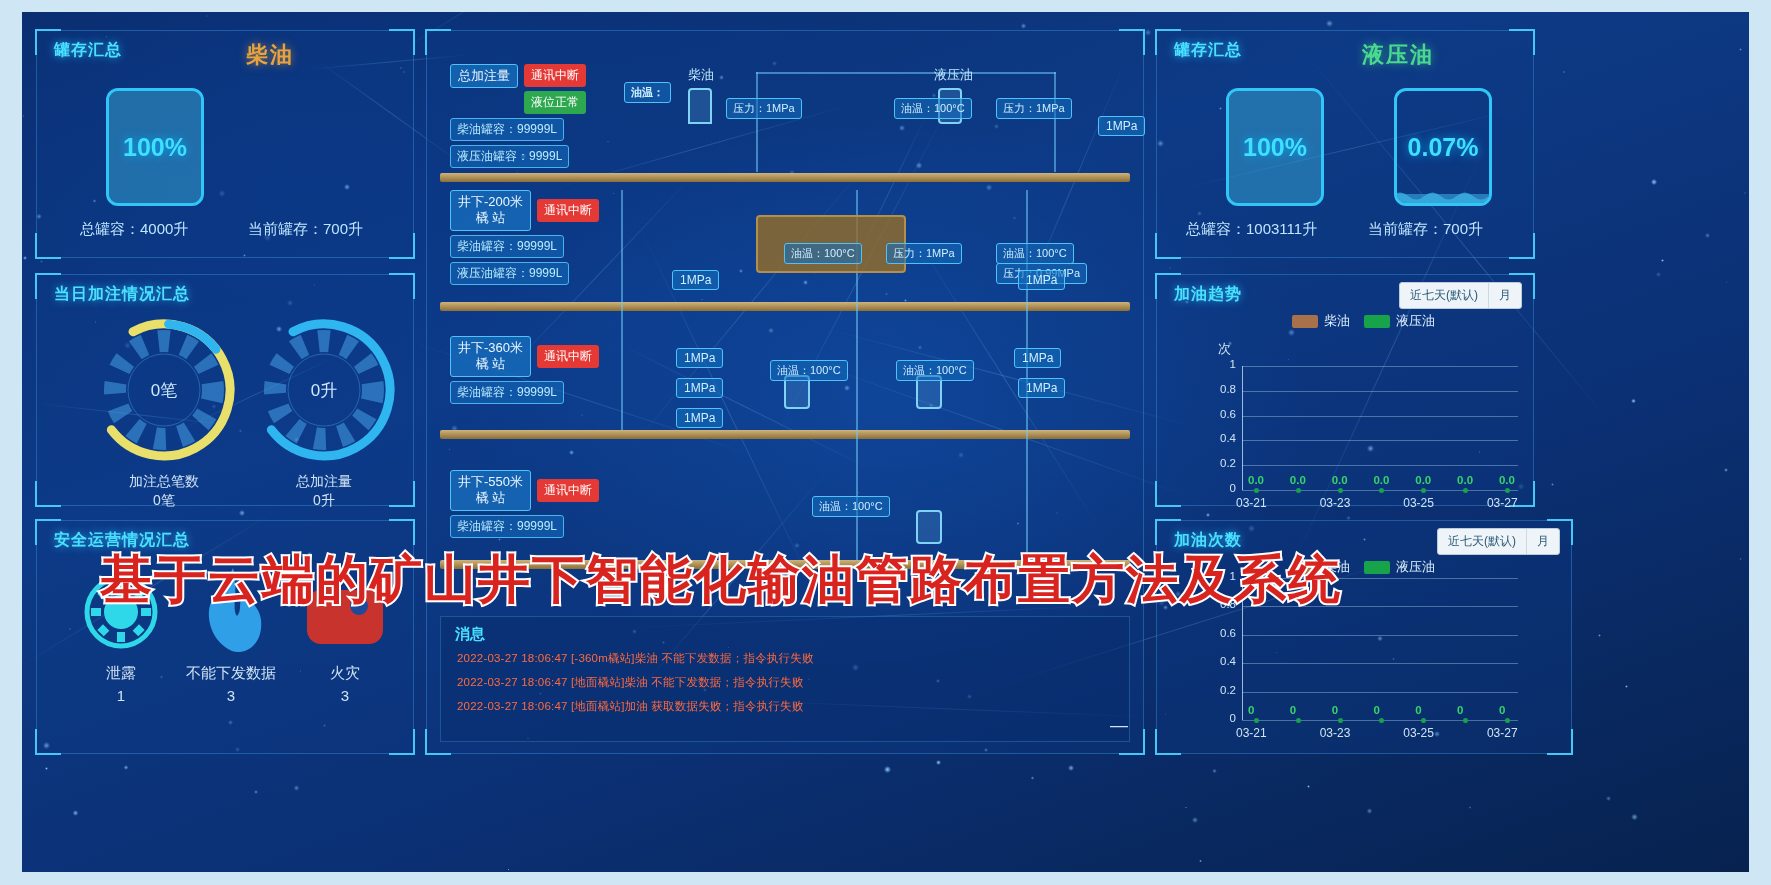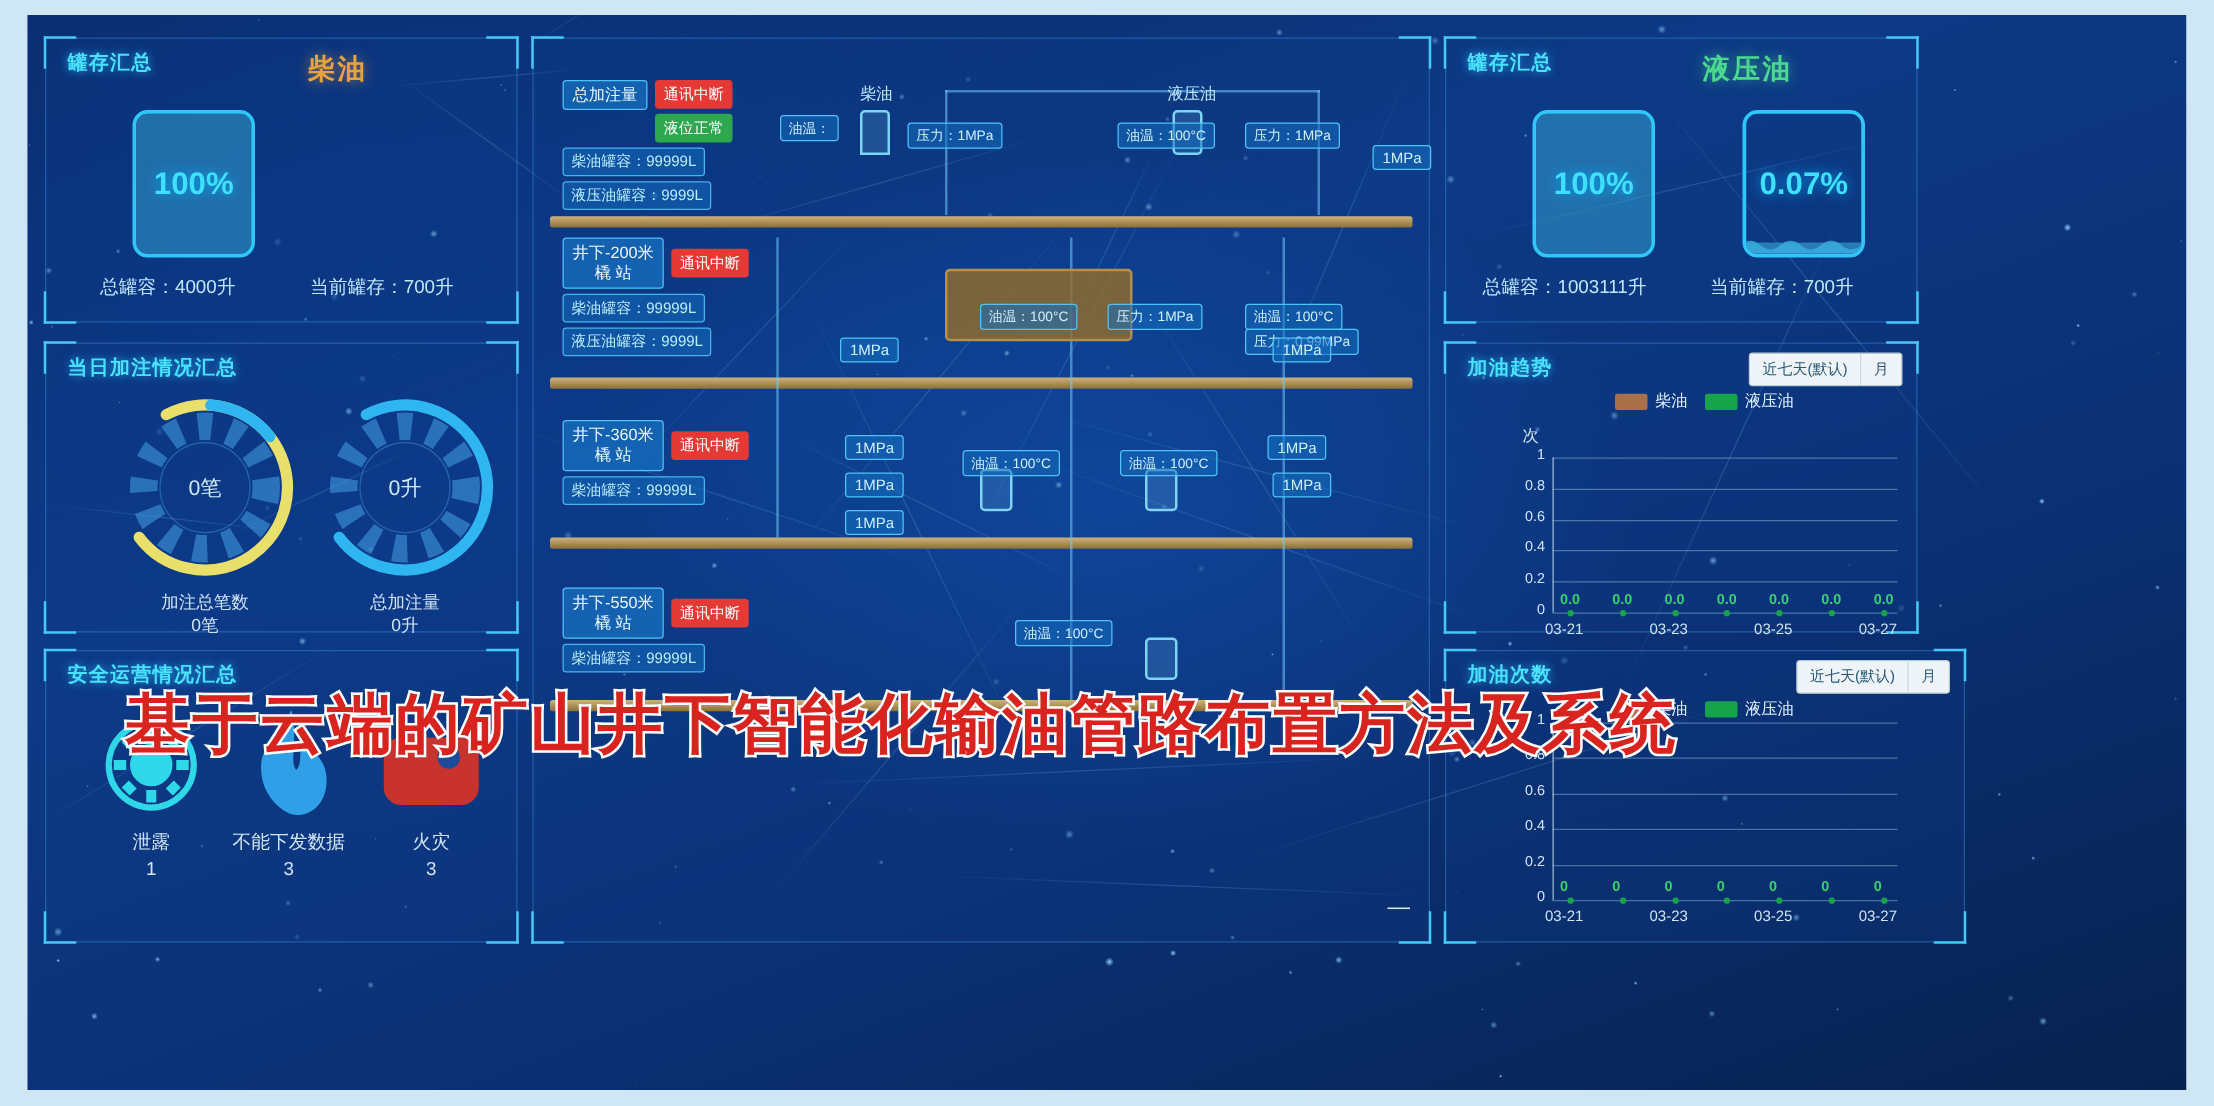--- a/index.html
+++ b/index.html
@@ -417,21 +417,21 @@
     <div class="vessel" style="left:262px; top:58px; width:24px; height:36px; border-radius:4px 4px 0 0;"></div>
     <div class="vessel" style="left:512px; top:58px; width:24px; height:36px;"></div>
     <div class="vessel" style="left:330px; top:185px; width:150px; height:58px; background:rgba(150,110,40,.8); border-color:#b58f4a;"></div>
     <div class="vessel" style="left:358px; top:345px; width:26px; height:34px;"></div>
     <div class="vessel" style="left:490px; top:345px; width:26px; height:34px;"></div>
     <div class="vessel" style="left:490px; top:480px; width:26px; height:34px;"></div>
 
     <div style="position:absolute; left:262px; top:36px; color:#bfe9ff; font-size:13px;">柴油</div>
     <div style="position:absolute; left:508px; top:36px; color:#bfe9ff; font-size:13px;">液压油</div>
 
-    <div class="meterbox" style="left:198px; top:62px;">油温：</div>
+    <div class="meterbox" style="left:198px; top:52px;font-weight:bold;">油温：</div>
     <div class="meterbox" style="left:300px; top:68px;">压力：1MPa</div>
     <div class="meterbox" style="left:468px; top:68px;">油温：100°C</div>
     <div class="meterbox" style="left:570px; top:68px;">压力：1MPa</div>
     <div class="meterbox" style="left:358px; top:213px;">油温：100°C</div>
     <div class="meterbox" style="left:460px; top:213px;">压力：1MPa</div>
     <div class="meterbox" style="left:570px; top:213px;">油温：100°C</div>
     <div class="meterbox" style="left:570px; top:233px;">压力：0.99MPa</div>
     <div class="meterbox" style="left:344px; top:330px;">油温：100°C</div>
     <div class="meterbox" style="left:470px; top:330px;">油温：100°C</div>
     <div class="meterbox" style="left:386px; top:466px;">油温：100°C</div>
@@ -478,20 +478,26 @@
 
     <div class="station" style="left:24px; top:440px;">
       <div style="display:flex; align-items:center; gap:6px;">
         <span class="st-name">井下-550米
 橇 站</span>
         <span class="badge red">通讯中断</span>
       </div>
       <div><span class="tankrow">柴油罐容：99999L</span></div>
     </div>
 
+    <div style="position:absolute; left:14px; top:586px; right:14px; bottom:12px; background:rgba(8,44,108,.45); border:1px solid rgba(70,170,240,.3);">
+      <div class="msg-title">消息</div>
+      <div class="msg-line" style="top:34px;">2022-03-27 18:06:47 [-360m橇站]柴油 不能下发数据；指令执行失败</div>
+      <div class="msg-line" style="top:58px;">2022-03-27 18:06:47 [地面橇站]柴油 不能下发数据；指令执行失败</div>
+      <div class="msg-line" style="top:82px;">2022-03-27 18:06:47 [地面橇站]加油 获取数据失败；指令执行失败</div>
+    </div>
 
     <div class="minus" style="right:16px; bottom:18px;">—</div>
   </div>
 
   <div class="panel" style="left:1134px; top:18px; width:378px; height:228px;">
     <div class="panel-body"></div>
     <div class="corner c-tl"></div>
     <div class="corner c-tr"></div>
     <div class="corner c-bl"></div>
     <div class="corner c-br"></div>

